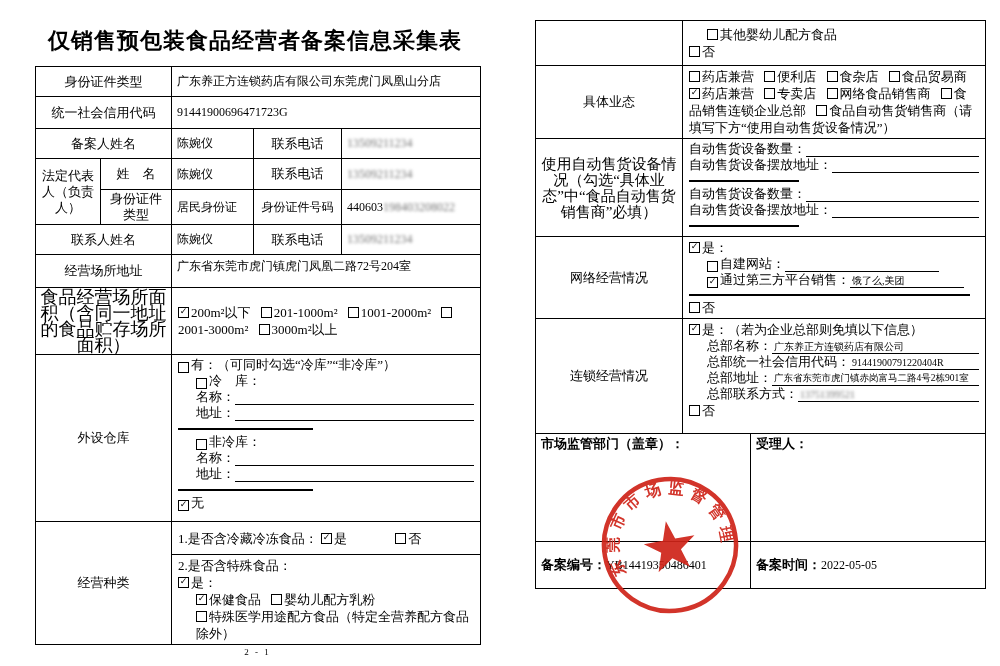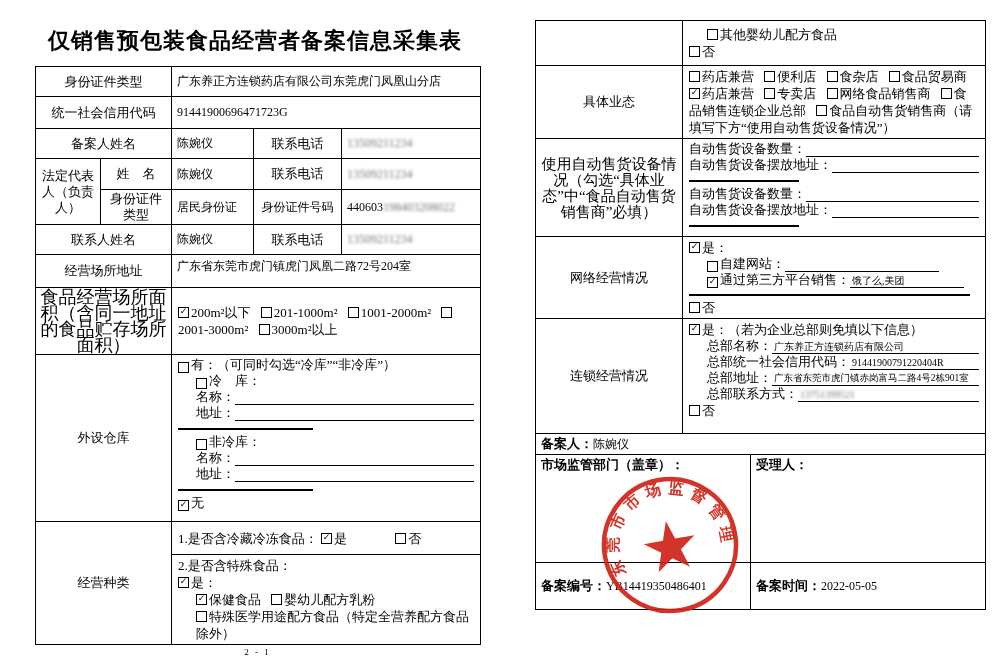--- a/index.html
+++ b/index.html
@@ -254,23 +254,20 @@
               <span class="t">总部地址：</span>
               <span class="fill" style="font-size:9.5px">广东省东莞市虎门镇赤岗富马二路4号2栋901室</span>
             </div>
         <div class="ln ind1">
               <span class="t">总部联系方式：</span>
               <span class="fill"><span class="blur">13751399521</span></span>
             </div>
         <div><span class="cb"></span><span>否</span></div>
       </td>
     </tr>
-    <tr style="height:20px">
-      <td colspan="2"><span class="bold">备案人：</span><span class="val">陈婉仪</span></td>
-    </tr>
   </tbody>
     </table>
 
   <table class="tblB">
     <colgroup>
         <col style="width:215px">
         <col style="width:235px">
       </colgroup>
     <tbody>
         <tr style="height:108px">

